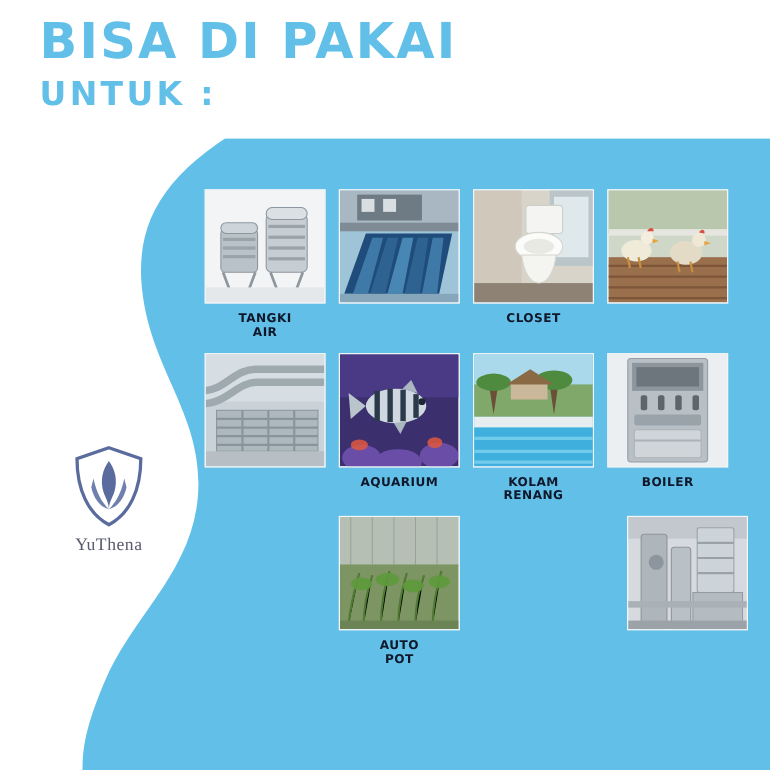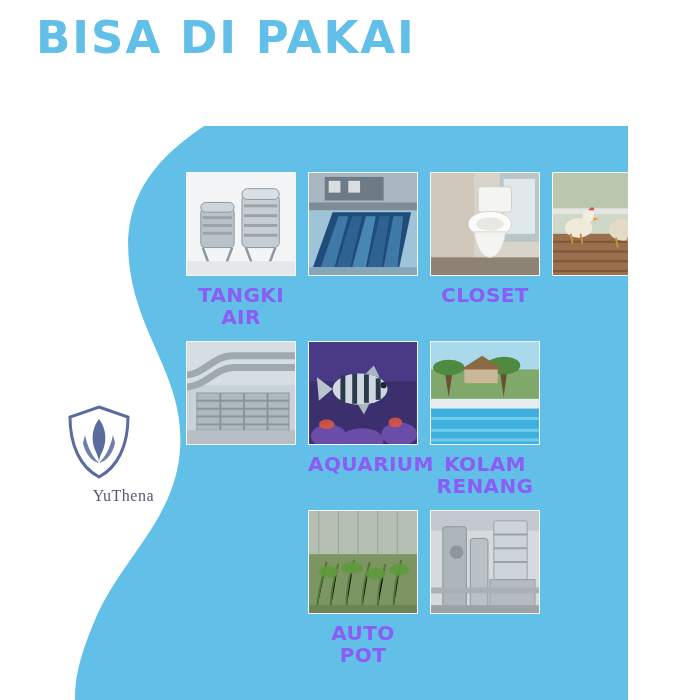--- a/index.html
+++ b/index.html
@@ -8,21 +8,21 @@
   }
   body {
     width: 700px;
     height: 700px;
     overflow: hidden;
     font-family: "Liberation Sans", sans-serif;
     background: #ffffff;
   }
   .poster {
     position: relative;
-    width: 628px;
+    width: 700px;
     height: 700px;
     background: #ffffff;
     overflow: hidden;
   }
   
   .blue-bg {
     position: absolute;
     inset: 0;
     background: #62c0e8;
   }
@@ -80,59 +80,59 @@
     width: 66px;
     height: 74px;
     margin: 0 auto;
   }
   .brand-name {
     margin-top: 8px;
     font-size: 16px;
     color: #5a5a6e;
     font-family: "Liberation Serif", serif;
     letter-spacing: 0.5px;
-    text-align: right;
   }
 
   
   .grid {
     position: absolute;
     left: 186px;
     top: 172px;
     width: 494px;
     z-index: 5;
   }
   .row {
     display: flex;
     justify-content: flex-start;
     gap: 12px;
     margin-bottom: 12px;
   }
   .row.r3 {
     margin-left: 122px;
+    justify-content: space-between;
   }
   .item {
     width: 110px;
     text-align: center;
   }
   .thumb {
     width: 110px;
     height: 104px;
     background: #e8eef2;
     overflow: hidden;
     position: relative;
     border: 1px solid rgba(255,255,255,0.5);
     box-sizing: border-box;
   }
   .thumb svg { display: block; width: 100%; height: 100%; }
   .caption {
     margin-top: 8px;
-    font-size: 20px;
+    font-size: 11px;
     font-weight: bold;
-    color: #8b5cf6;
+    color: #0f172a;
     line-height: 1.12;
     letter-spacing: 0.4px;
     font-family: "DejaVu Sans", sans-serif;
     text-transform: uppercase;
   }
 </style>
 </head>
 <body>
 
 <div class="poster">
@@ -140,20 +140,21 @@
   <div class="blue-bg"></div>
 
   <div class="white-top"></div>
 
   <svg class="white-wave" viewBox="0 0 250 700" preserveAspectRatio="none">
     <path d="M0,0 L250,0 L250,100 C150,150 120,200 130,270 C140,340 185,380 180,450 C175,520 120,560 95,620 C78,660 75,680 75,700 L0,700 Z" fill="#ffffff"></path>
   </svg>
 
   <div class="title-wrap">
     <div class="title-main">BISA DI PAKAI</div>
+    <div class="title-sub">UNTUK :</div>
   </div>
 
   <div class="brand">
     <div class="brand-mark">
       <svg viewBox="0 0 66 74">
         <path d="M33 2 L62 12 C62 40 52 62 33 72 C14 62 4 40 4 12 Z" fill="none" stroke="#5a6b9e" stroke-width="3"></path>
         <path d="M33 14 C27 22 25 32 28 42 C30 48 33 52 33 58 C33 52 36 48 38 42 C41 32 39 22 33 14 Z" fill="#5a6b9e"></path>
         <path d="M19 30 C22 44 27 52 33 58 C25 56 19 48 17 38 Z" fill="#6f7fae"></path>
         <path d="M47 30 C44 44 39 52 33 58 C41 56 47 48 49 38 Z" fill="#6f7fae"></path>
       </svg>
@@ -338,20 +339,44 @@
               <path d="M0 78 H110 M0 90 H110 M0 100 H110"></path>
             </g>
           </svg>
         </div>
         <div class="caption">
           <span>KOLAM</span><br>
           <span>RENANG</span>
         </div>
       </div>
 
+      <div class="item">
+        <div class="thumb">
+          <svg viewBox="0 0 110 104">
+            <rect width="110" height="104" fill="#eceff1"></rect>
+            <rect x="18" y="4" width="74" height="96" rx="3" fill="#b8c0c6" stroke="#959ea5"></rect>
+            <rect x="22" y="8" width="66" height="26" fill="#8d969d"></rect>
+            <rect x="26" y="12" width="58" height="18" fill="#6d767d"></rect>
+            <g fill="#5d666d">
+              <rect x="30" y="38" width="6" height="14" rx="2"></rect>
+              <rect x="46" y="38" width="6" height="14" rx="2"></rect>
+              <rect x="62" y="38" width="6" height="14" rx="2"></rect>
+              <rect x="78" y="38" width="6" height="14" rx="2"></rect>
+            </g>
+            <rect x="24" y="56" width="62" height="10" rx="2" fill="#9aa3a9"></rect>
+            <rect x="24" y="70" width="62" height="26" rx="2" fill="#cfd5d9" stroke="#aab2b8"></rect>
+            <g stroke="#aab2b8" stroke-width="2">
+              <path d="M24 80 H86"></path>
+            </g>
+          </svg>
+        </div>
+        <div class="caption">
+          <span>BOILER</span>
+        </div>
+      </div>
 
     </div>
 
     <div class="row r3">
 
       <div class="item">
         <div class="thumb">
           <svg viewBox="0 0 110 104">
             <rect width="110" height="104" fill="#cfd6cc"></rect>
             <rect width="110" height="46" fill="#b6bfb4"></rect>

